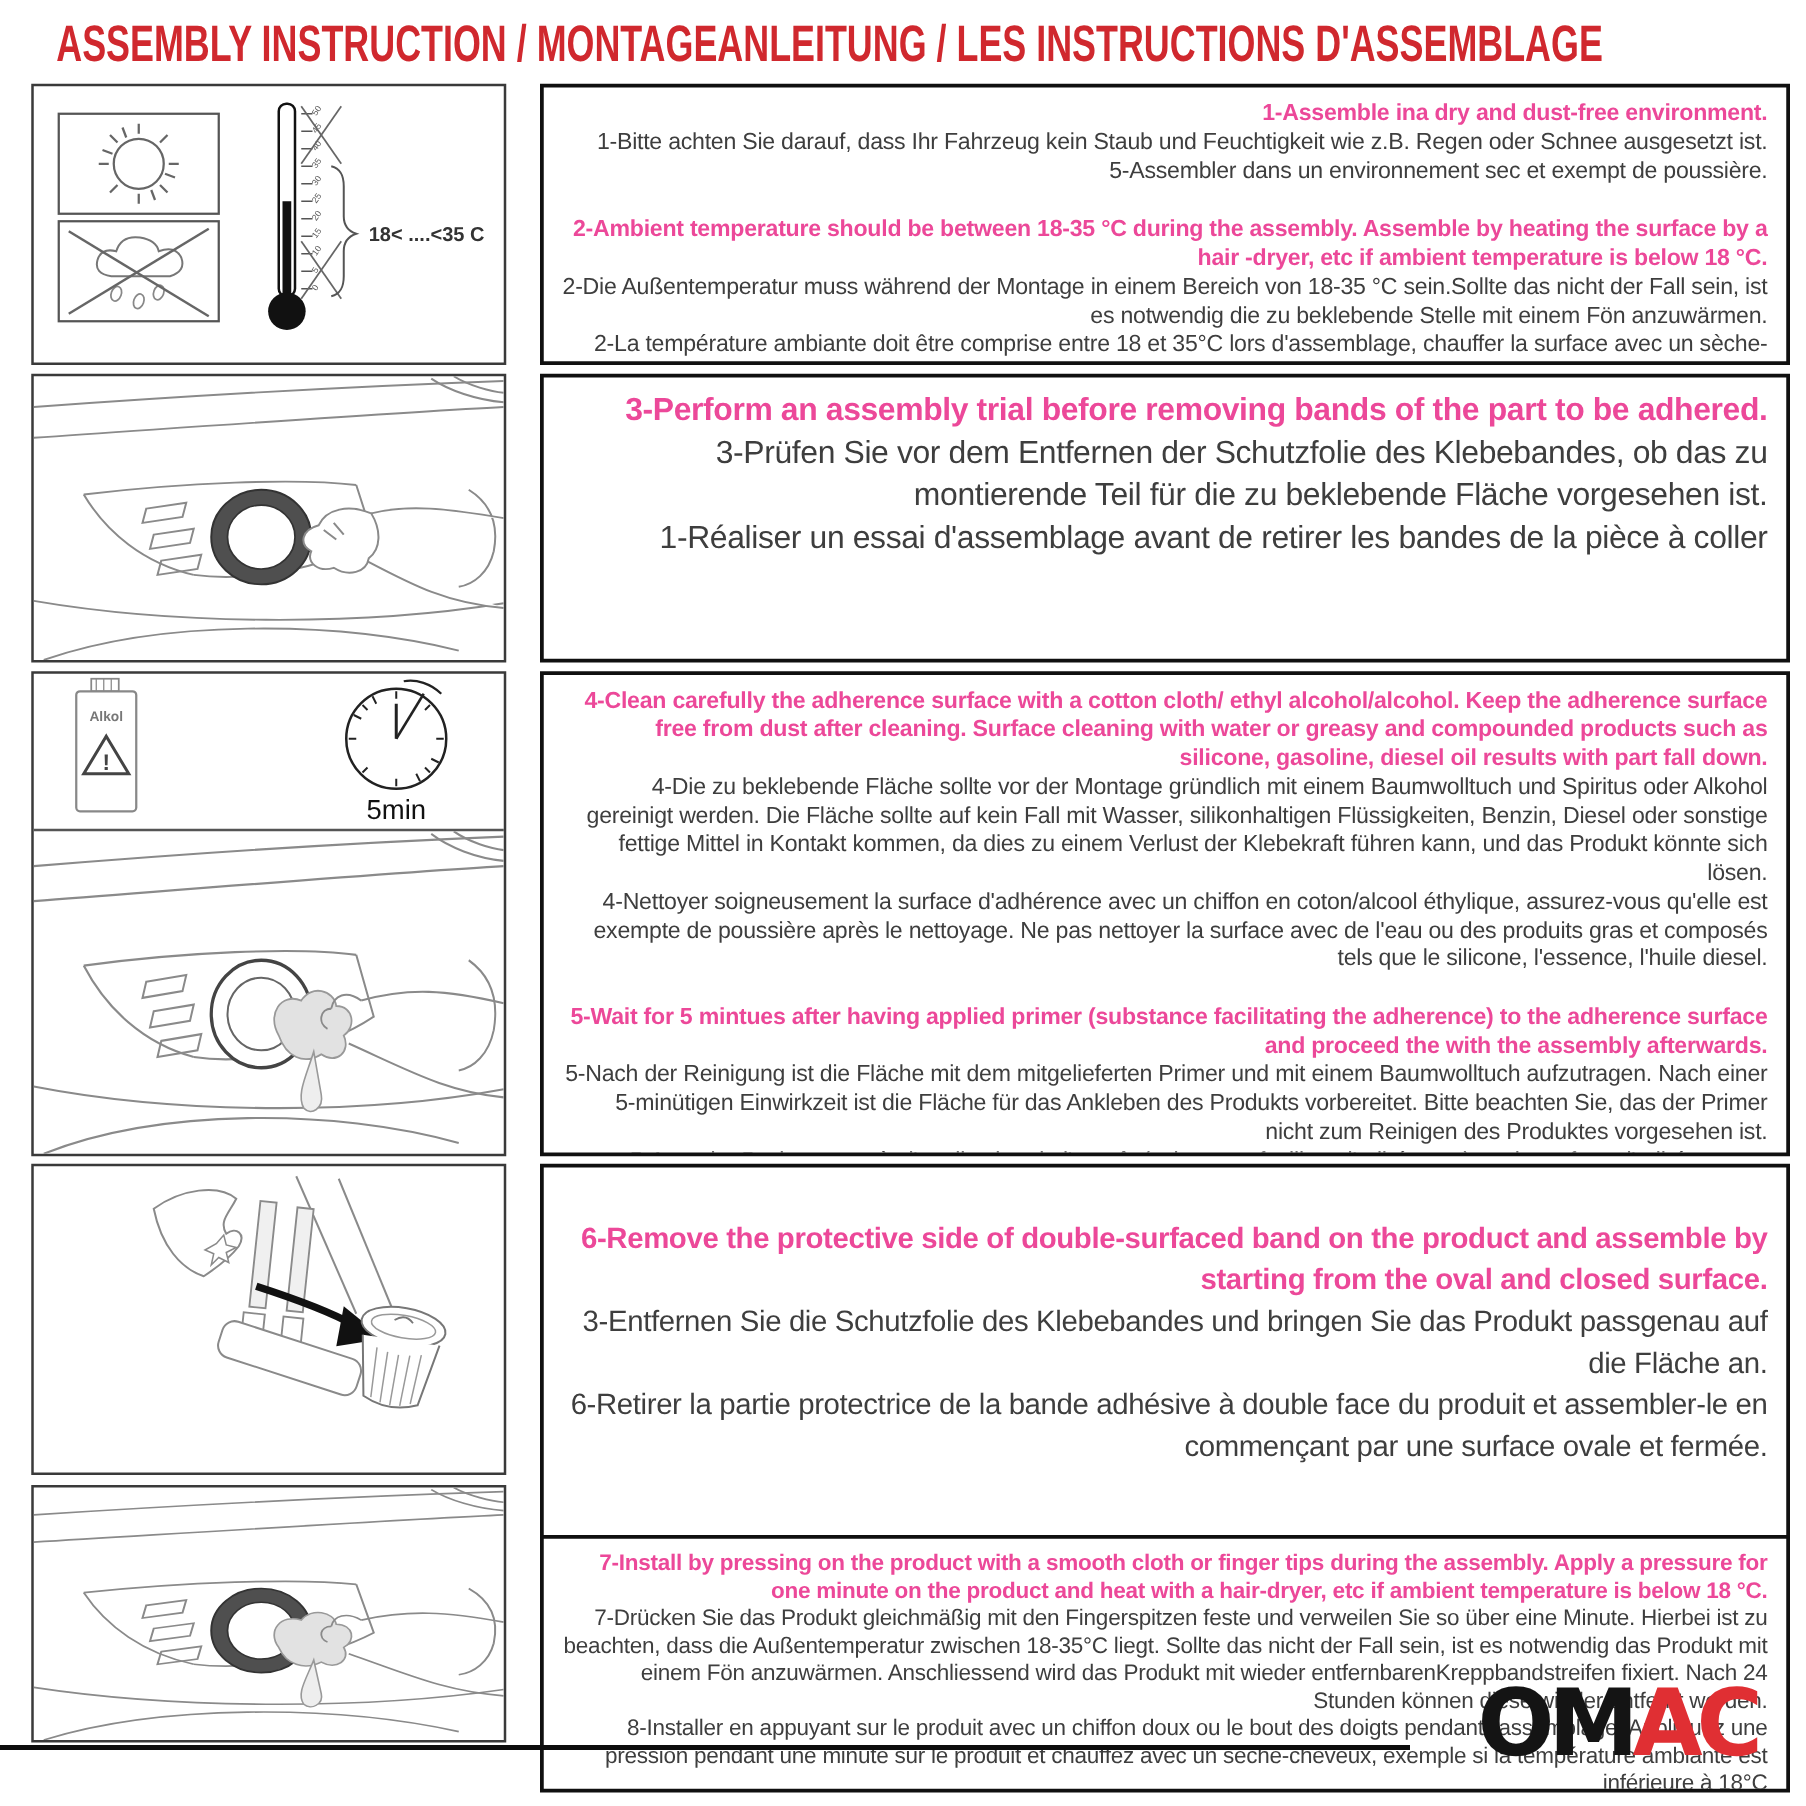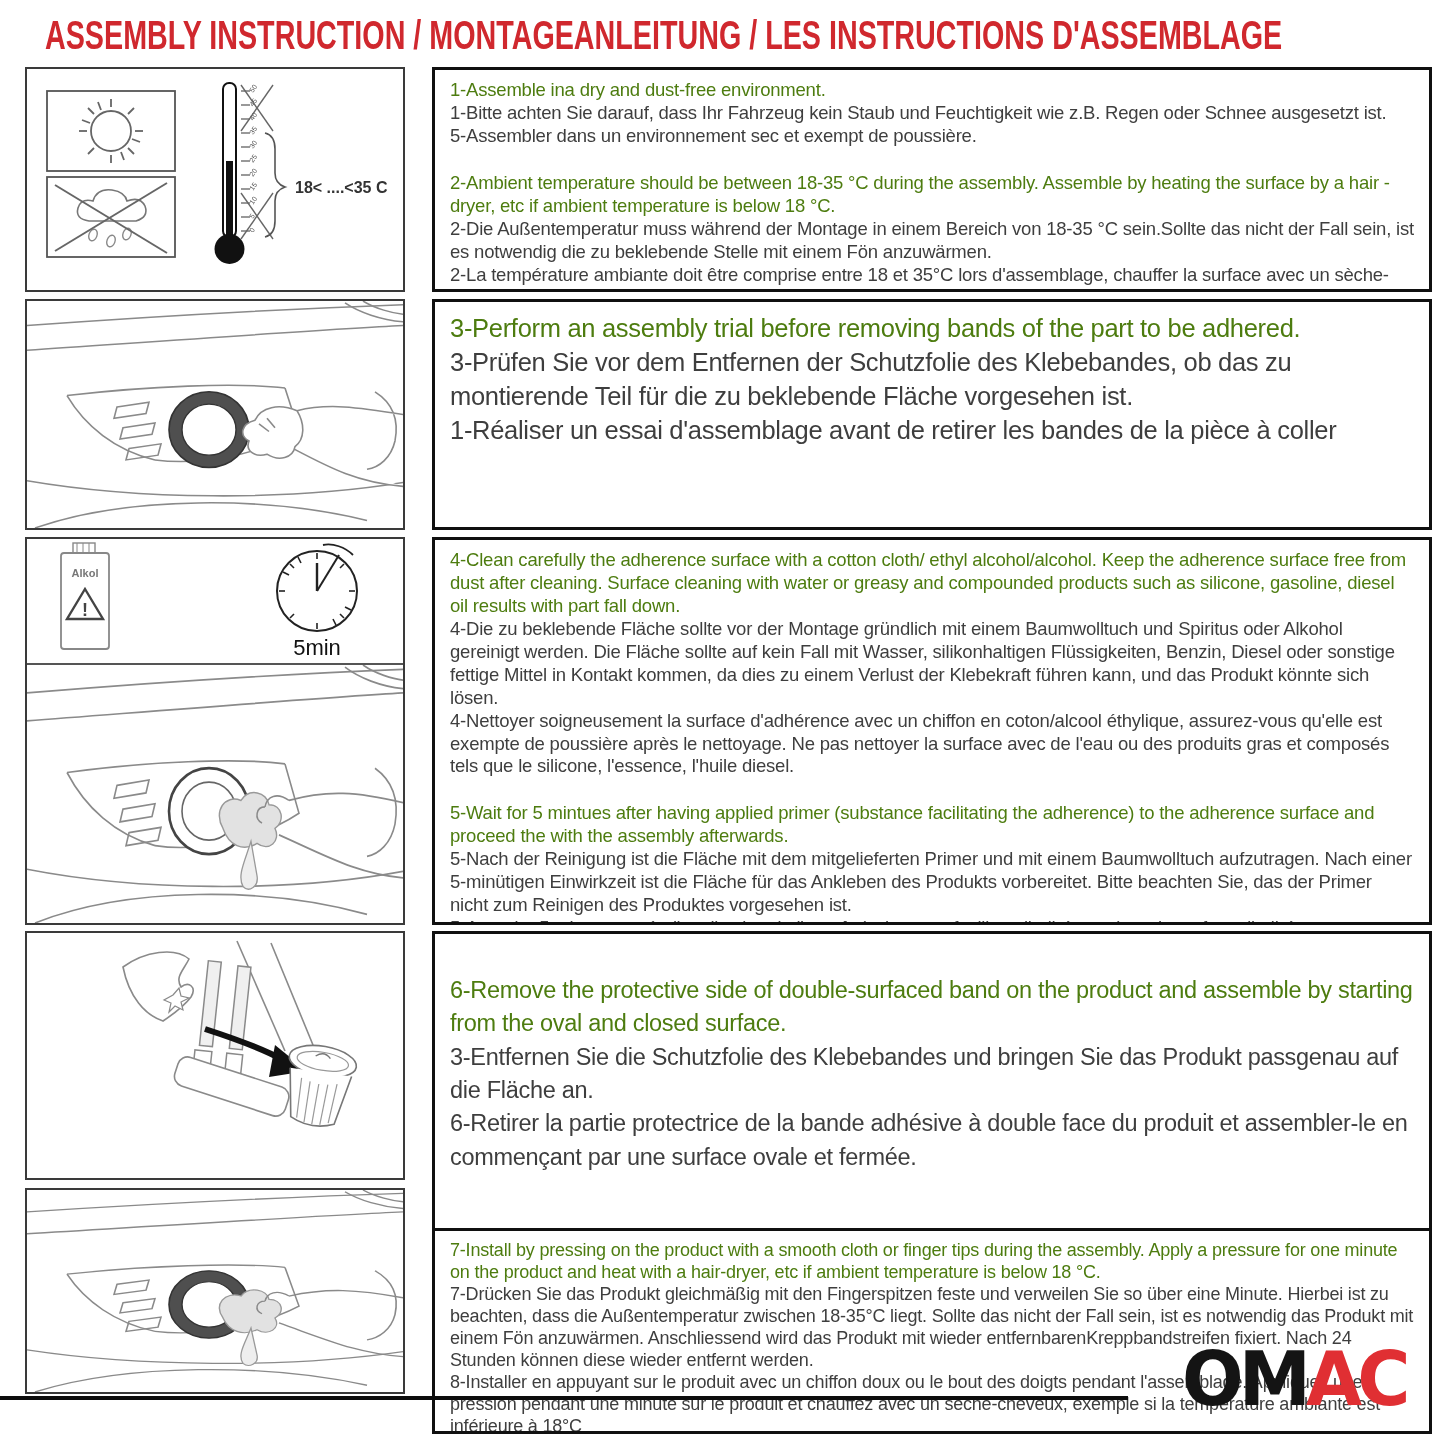--- a/index.html
+++ b/index.html
@@ -1,26 +1,26 @@
 <!DOCTYPE html>
 <html><head>
 <meta charset="utf-8">
 <style>
   html,body{margin:0;padding:0;background:#ffffff;}
   #doc{position:relative;width:1445px;height:1445px;background:#fff;overflow:hidden;
-       font-family:"Liberation Sans", sans-serif;}
+       font-family:"Liberation Sans", sans-serif;text-align:right;}
   .header{position:absolute;left:45px;top:12px;font-size:41px;font-weight:bold;
           color:#d0282e;white-space:nowrap;transform:scaleX(0.70);transform-origin:left center;
           letter-spacing:0px;}
   .figbox{position:absolute;left:25px;width:380px;border:2px solid #3a3a3a;background:#fff;
           box-sizing:border-box;}
   .txtbox{position:absolute;left:432px;width:1000px;border:3px solid #101010;background:#fff;
           box-sizing:border-box;padding:9px 15px;overflow:hidden;}
   .txtbox p{margin:0;font-size:18.5px;line-height:1.24;color:#3e3e3e;letter-spacing:-0.2px;}
-  .txtbox p.en{font-weight:normal;color:#4d7c0f;}
+  .txtbox p.en{font-weight:bold;color:#ec4899;}
   .gap{height:24px;}
   #txt2{}
   #txt2 p{font-size:25.5px;line-height:1.34;letter-spacing:-0.3px;}
   #txt4{padding-top:40px;}
   #txt4 p{font-size:23.5px;line-height:1.42;letter-spacing:-0.3px;}
   #txt5 p{font-size:18px;line-height:1.22;}
   .bottom-line{position:absolute;left:0;top:1396px;width:1128px;height:4px;background:#0d0d0d;}
   .logo{position:absolute;left:1182px;top:1336px;font-size:74px;font-weight:900;
         font-family:"DejaVu Sans", sans-serif;letter-spacing:-5px;transform:scaleX(0.98);
         transform-origin:left center;}

